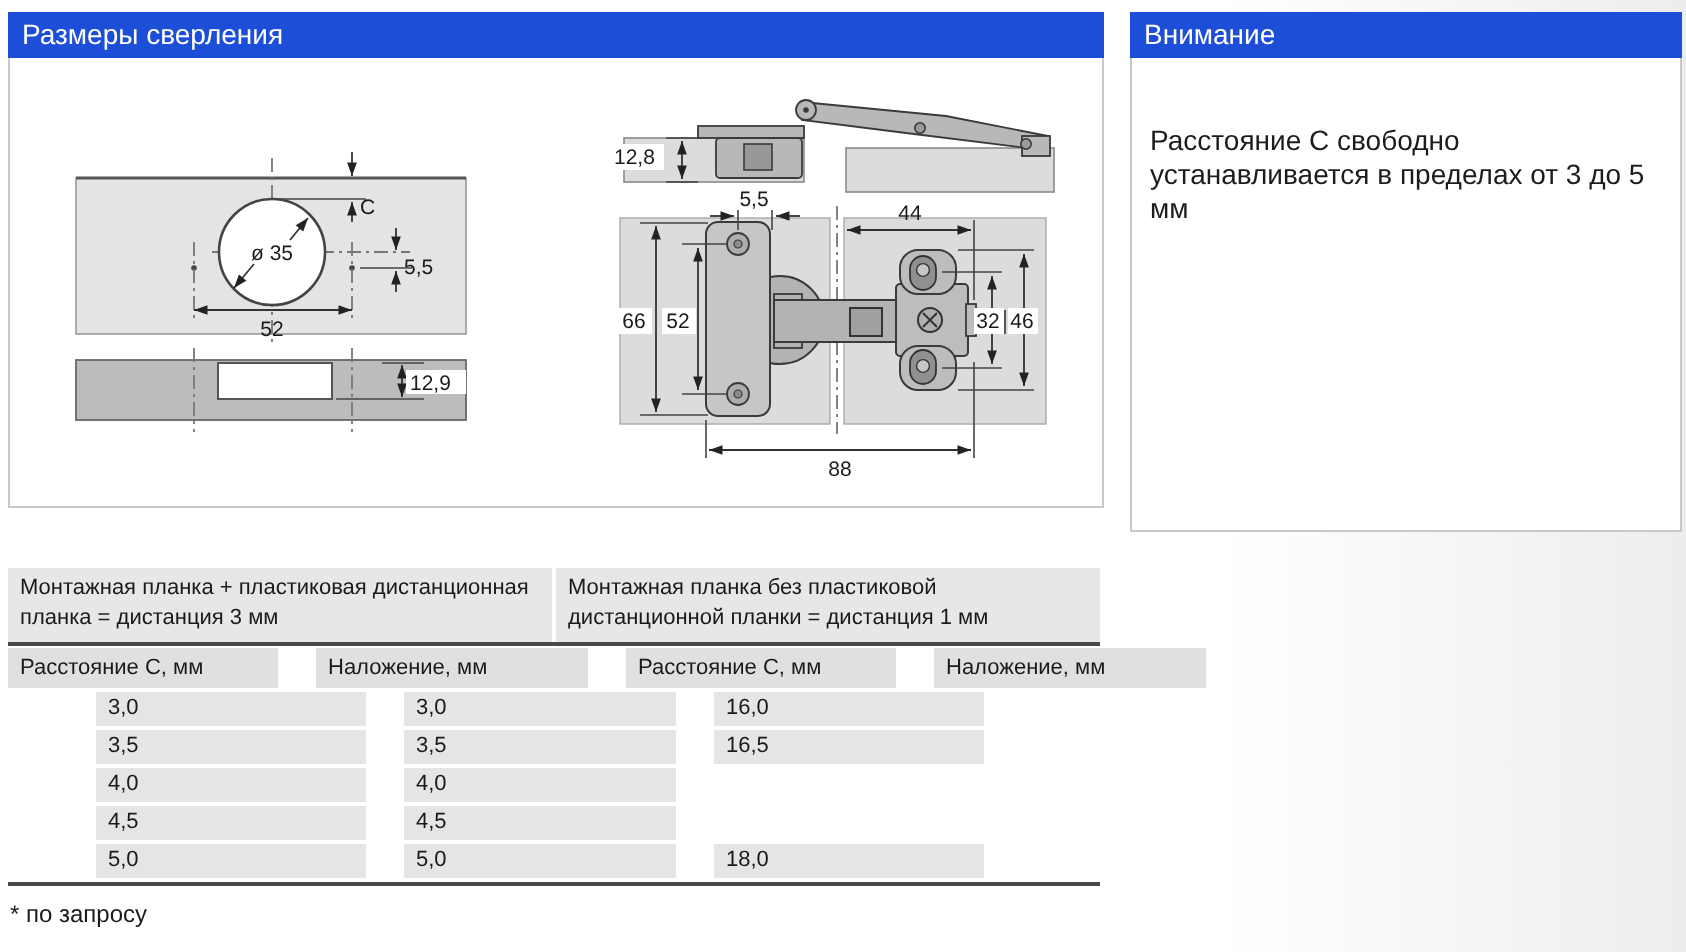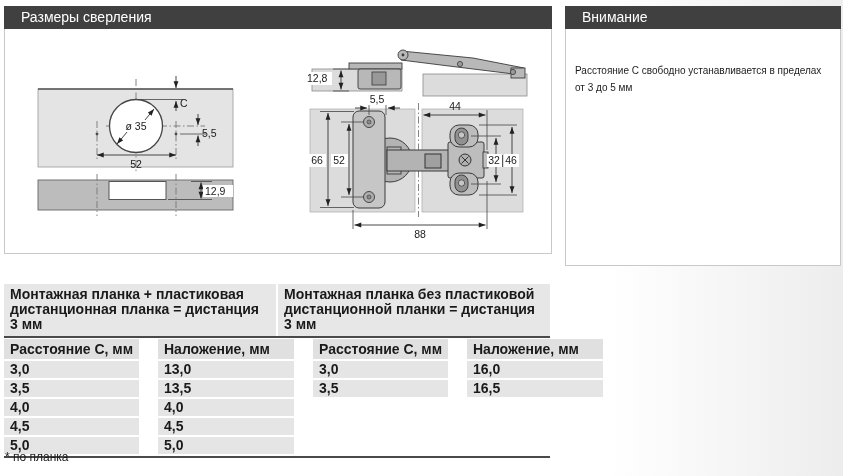--- a/index.html
+++ b/index.html
@@ -6,40 +6,40 @@
   body{
     width:843px;height:476px;overflow:hidden;position:relative;
     font-family:"Liberation Sans", sans-serif;
     background:linear-gradient(90deg,#ffffff 0%,#ffffff 72%,#ededed 100%);
     color:#1a1a1a;
   }
   .panel{position:absolute;top:6px;background:#fff;border:1px solid #c9c9c9;box-sizing:border-box;}
   .panel-left{left:4px;width:548px;height:248px;}
   .panel-right{left:565px;width:276px;height:260px;}
   .panel-header{
-    height:23px;background:#404040;color:#ffffff;font-size:14px;line-height:23px;
-    padding-left:17px;margin:-1px -1px 0 -1px;
+    height:23px;background:#1d4ed8;color:#ffffff;font-size:14px;line-height:23px;
+    padding-left:7px;margin:-1px -1px 0 -1px;
   }
   .panel-body{position:relative;width:100%;height:222px;}
-  .attention-text{margin:33px 10px 0 9px;font-size:10px;line-height:17px;color:#1c1c1c;}
+  .attention-text{margin:33px 10px 0 9px;font-size:14px;line-height:17px;color:#1c1c1c;}
 
   svg text{font-family:"Liberation Sans", sans-serif;font-size:10.5px;fill:#1a1a1a;}
   .dimline{stroke:#333;stroke-width:0.9;fill:none;}
   .extline{stroke:#444;stroke-width:0.8;fill:none;}
   .cl{stroke:#777;stroke-width:0.9;fill:none;stroke-dasharray:7 2.5 1.5 2.5;}
 
-  .tbl{position:absolute;left:4px;top:284px;width:546px;font-size:14px;font-weight:bold;}
+  .tbl{position:absolute;left:4px;top:284px;width:546px;font-size:11px;}
   .tgroup,.thead,.trow{display:grid;column-gap:2px;}
   .tgroup{grid-template-columns:1fr 1fr;}
   .thead,.trow{grid-template-columns:135px 136px 135px 136px;gap:19px;}
   .gcell{background:#e7e7e7;padding:3px 6px 4px 6px;line-height:15px;min-height:29px;}
   .trule{height:2px;background:#4a4a4a;}
   .hcell{background:#e0e0e0;height:20px;line-height:20px;padding-left:6px;}
   .thead{margin-top:1px;}
-  .trow{margin-top:2px;}
+  .trow{margin-top:2px;margin-left:44px;}
   .dcell{background:#e5e5e5;height:17px;line-height:17px;padding-left:6px;}
   .footnote{position:absolute;left:5px;top:450px;font-size:12px;color:#1c1c1c;}
 </style>
 </head>
 <body>
 
 <section class="panel panel-left">
   <div class="panel-header">Размеры сверления</div>
   <div class="panel-body">
     <svg width="546" height="222" viewBox="0 0 546 222">
@@ -183,49 +183,48 @@
 <section class="panel panel-right">
   <div class="panel-header">Внимание</div>
   <div class="panel-body">
     <p class="attention-text">Расстояние С свободно устанавливается в пределах от 3 до 5 мм</p>
   </div>
 </section>
 
 <div class="tbl">
   <div class="tgroup">
     <div class="gcell">Монтажная планка + пластиковая дистанционная планка = дистанция 3 мм</div>
-    <div class="gcell">Монтажная планка без пластиковой дистанционной планки = дистанция 3 мм</div>
+    <div class="gcell">Монтажная планка без пластиковой дистанционной планки = дистанция 1 мм</div>
   </div>
   <div class="trule"></div>
   <div class="thead">
     <div class="hcell">Расстояние С, мм</div>
     <div class="hcell">Наложение, мм</div>
     <div class="hcell">Расстояние С, мм</div>
     <div class="hcell">Наложение, мм</div>
   </div>
   <div class="trow">
     <div class="dcell">3,0</div>
-    <div class="dcell">13,0</div>
     <div class="dcell">3,0</div>
     <div class="dcell">16,0</div>
   </div>
   <div class="trow">
     <div class="dcell">3,5</div>
-    <div class="dcell">13,5</div>
     <div class="dcell">3,5</div>
     <div class="dcell">16,5</div>
   </div>
   <div class="trow">
     <div class="dcell">4,0</div>
     <div class="dcell">4,0</div>
   </div>
   <div class="trow">
     <div class="dcell">4,5</div>
     <div class="dcell">4,5</div>
   </div>
   <div class="trow">
     <div class="dcell">5,0</div>
     <div class="dcell">5,0</div>
+    <div class="dcell">18,0</div>
   </div>
   <div class="trule" style="margin-top:2px"></div>
 </div>
 
-<div class="footnote">* по планка</div>
+<div class="footnote">* по запросу</div>
 
 </body></html>

